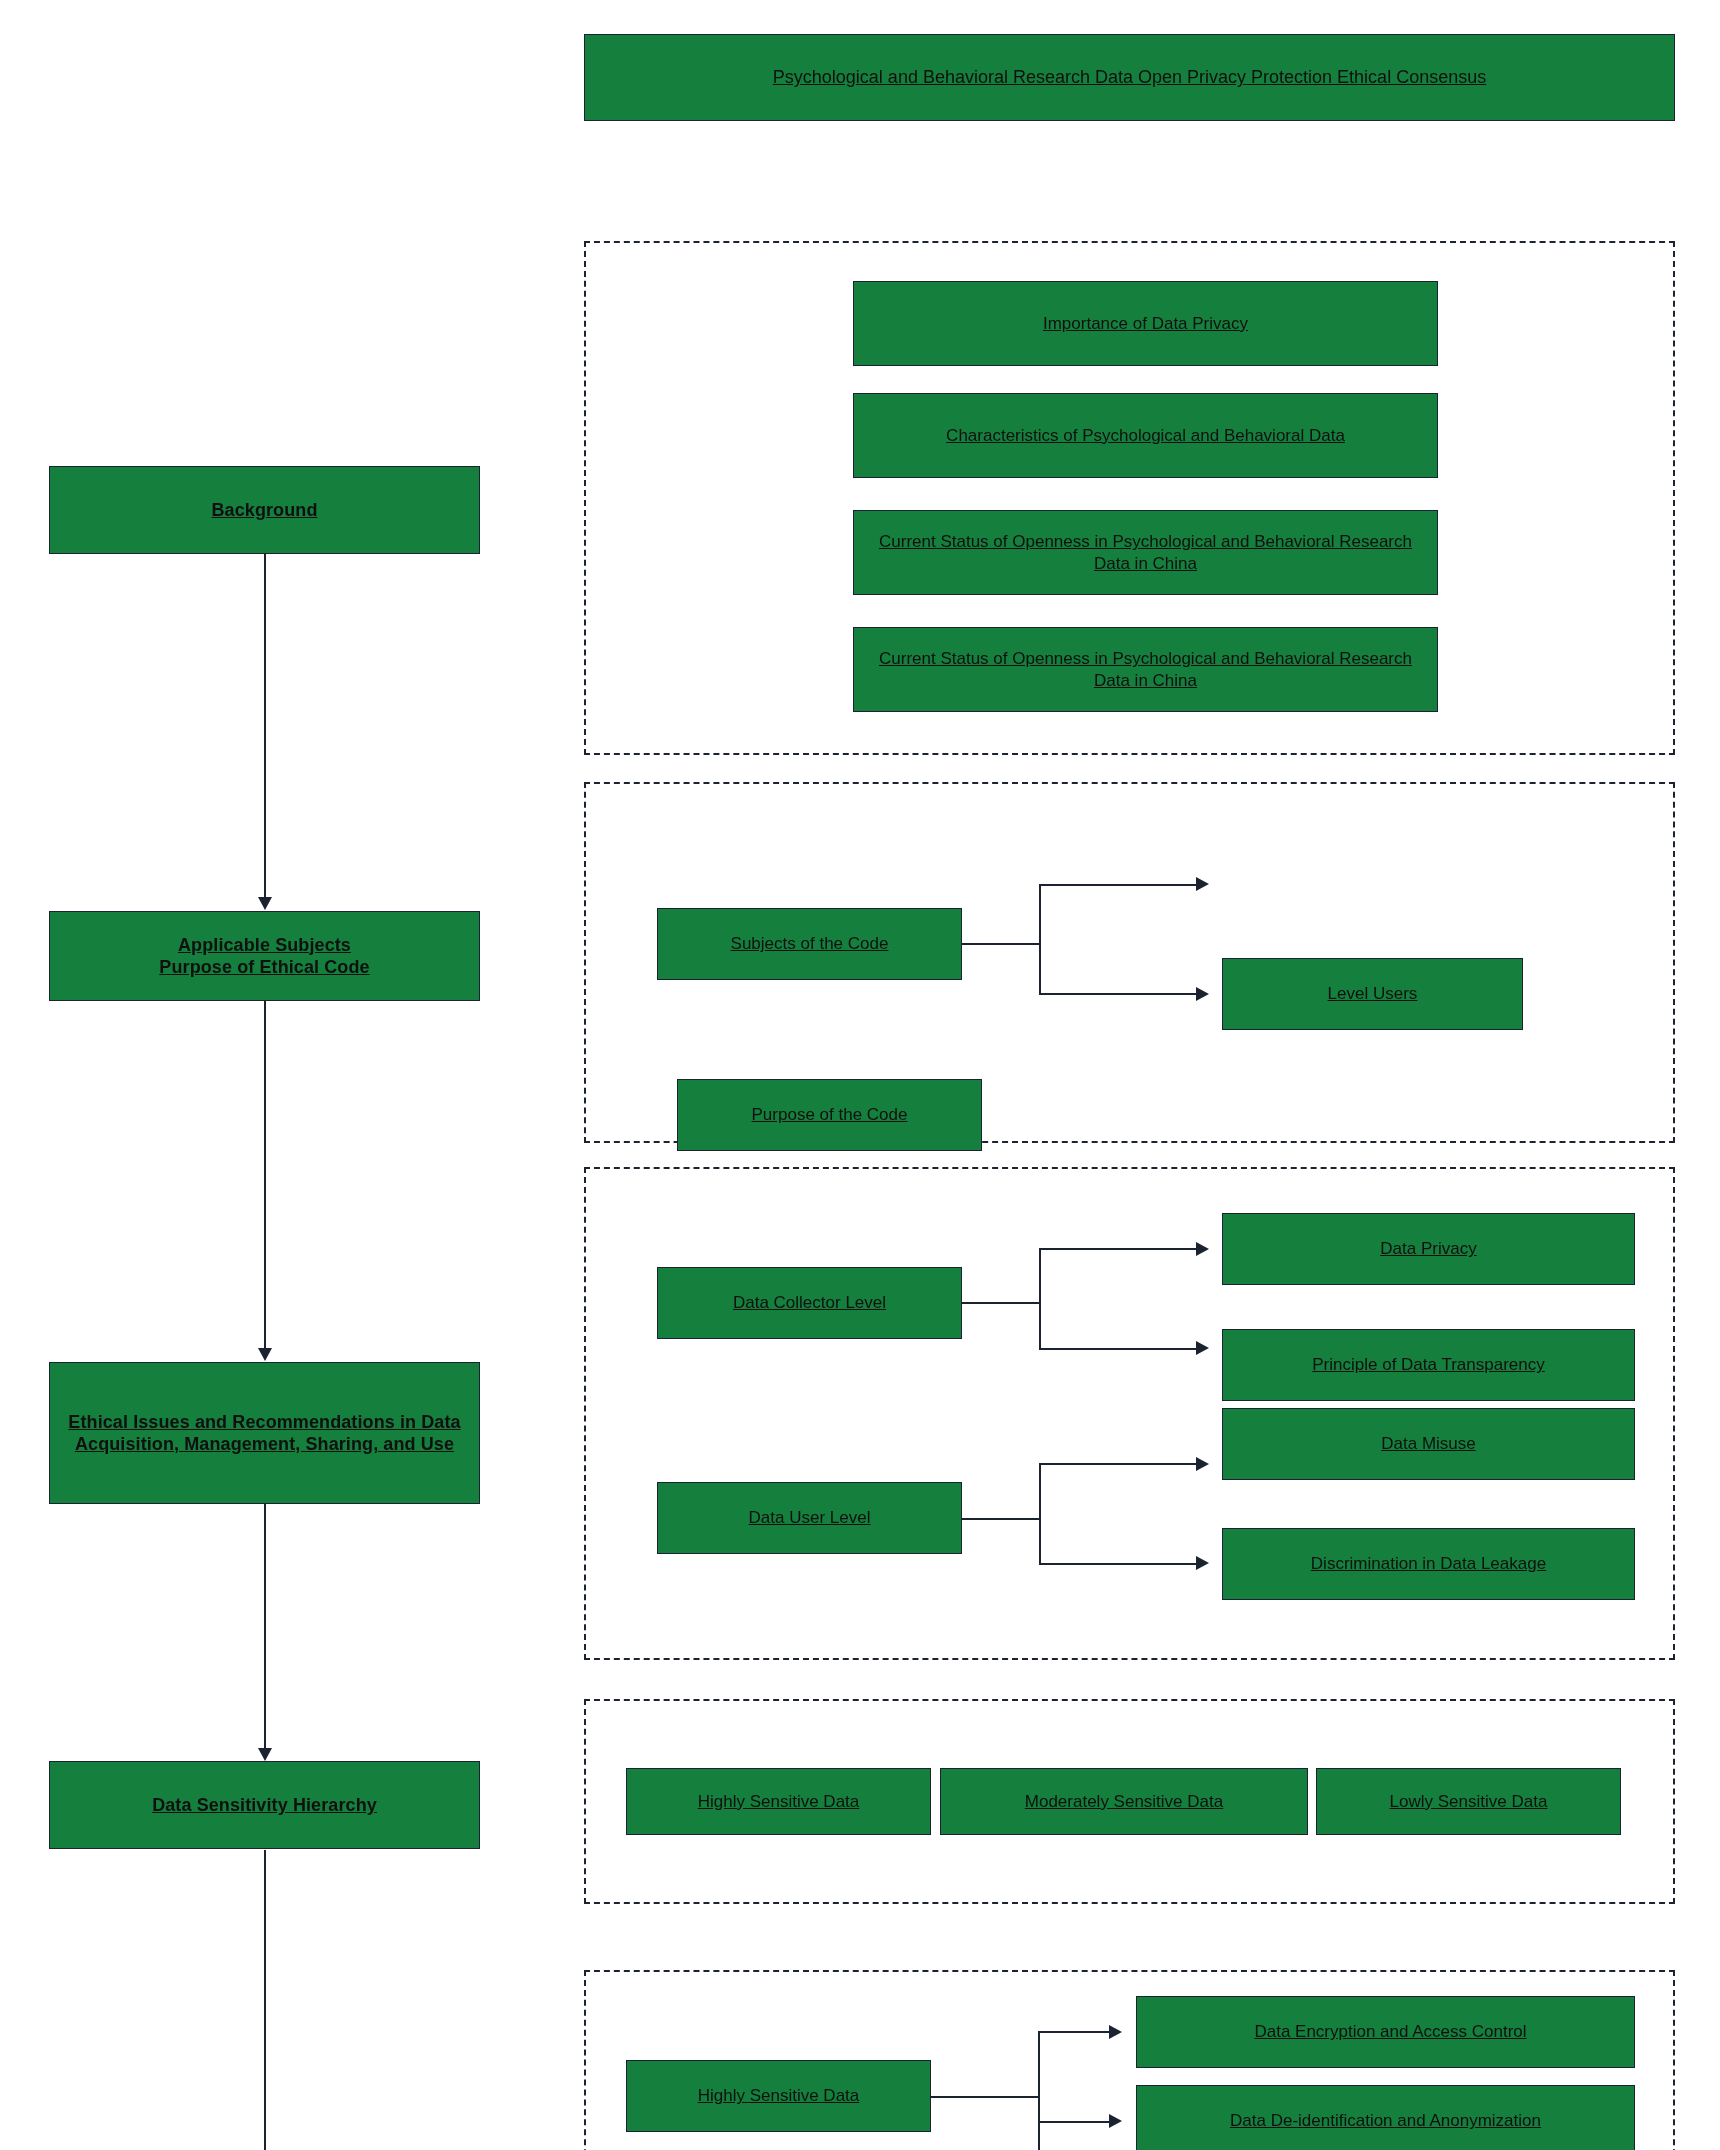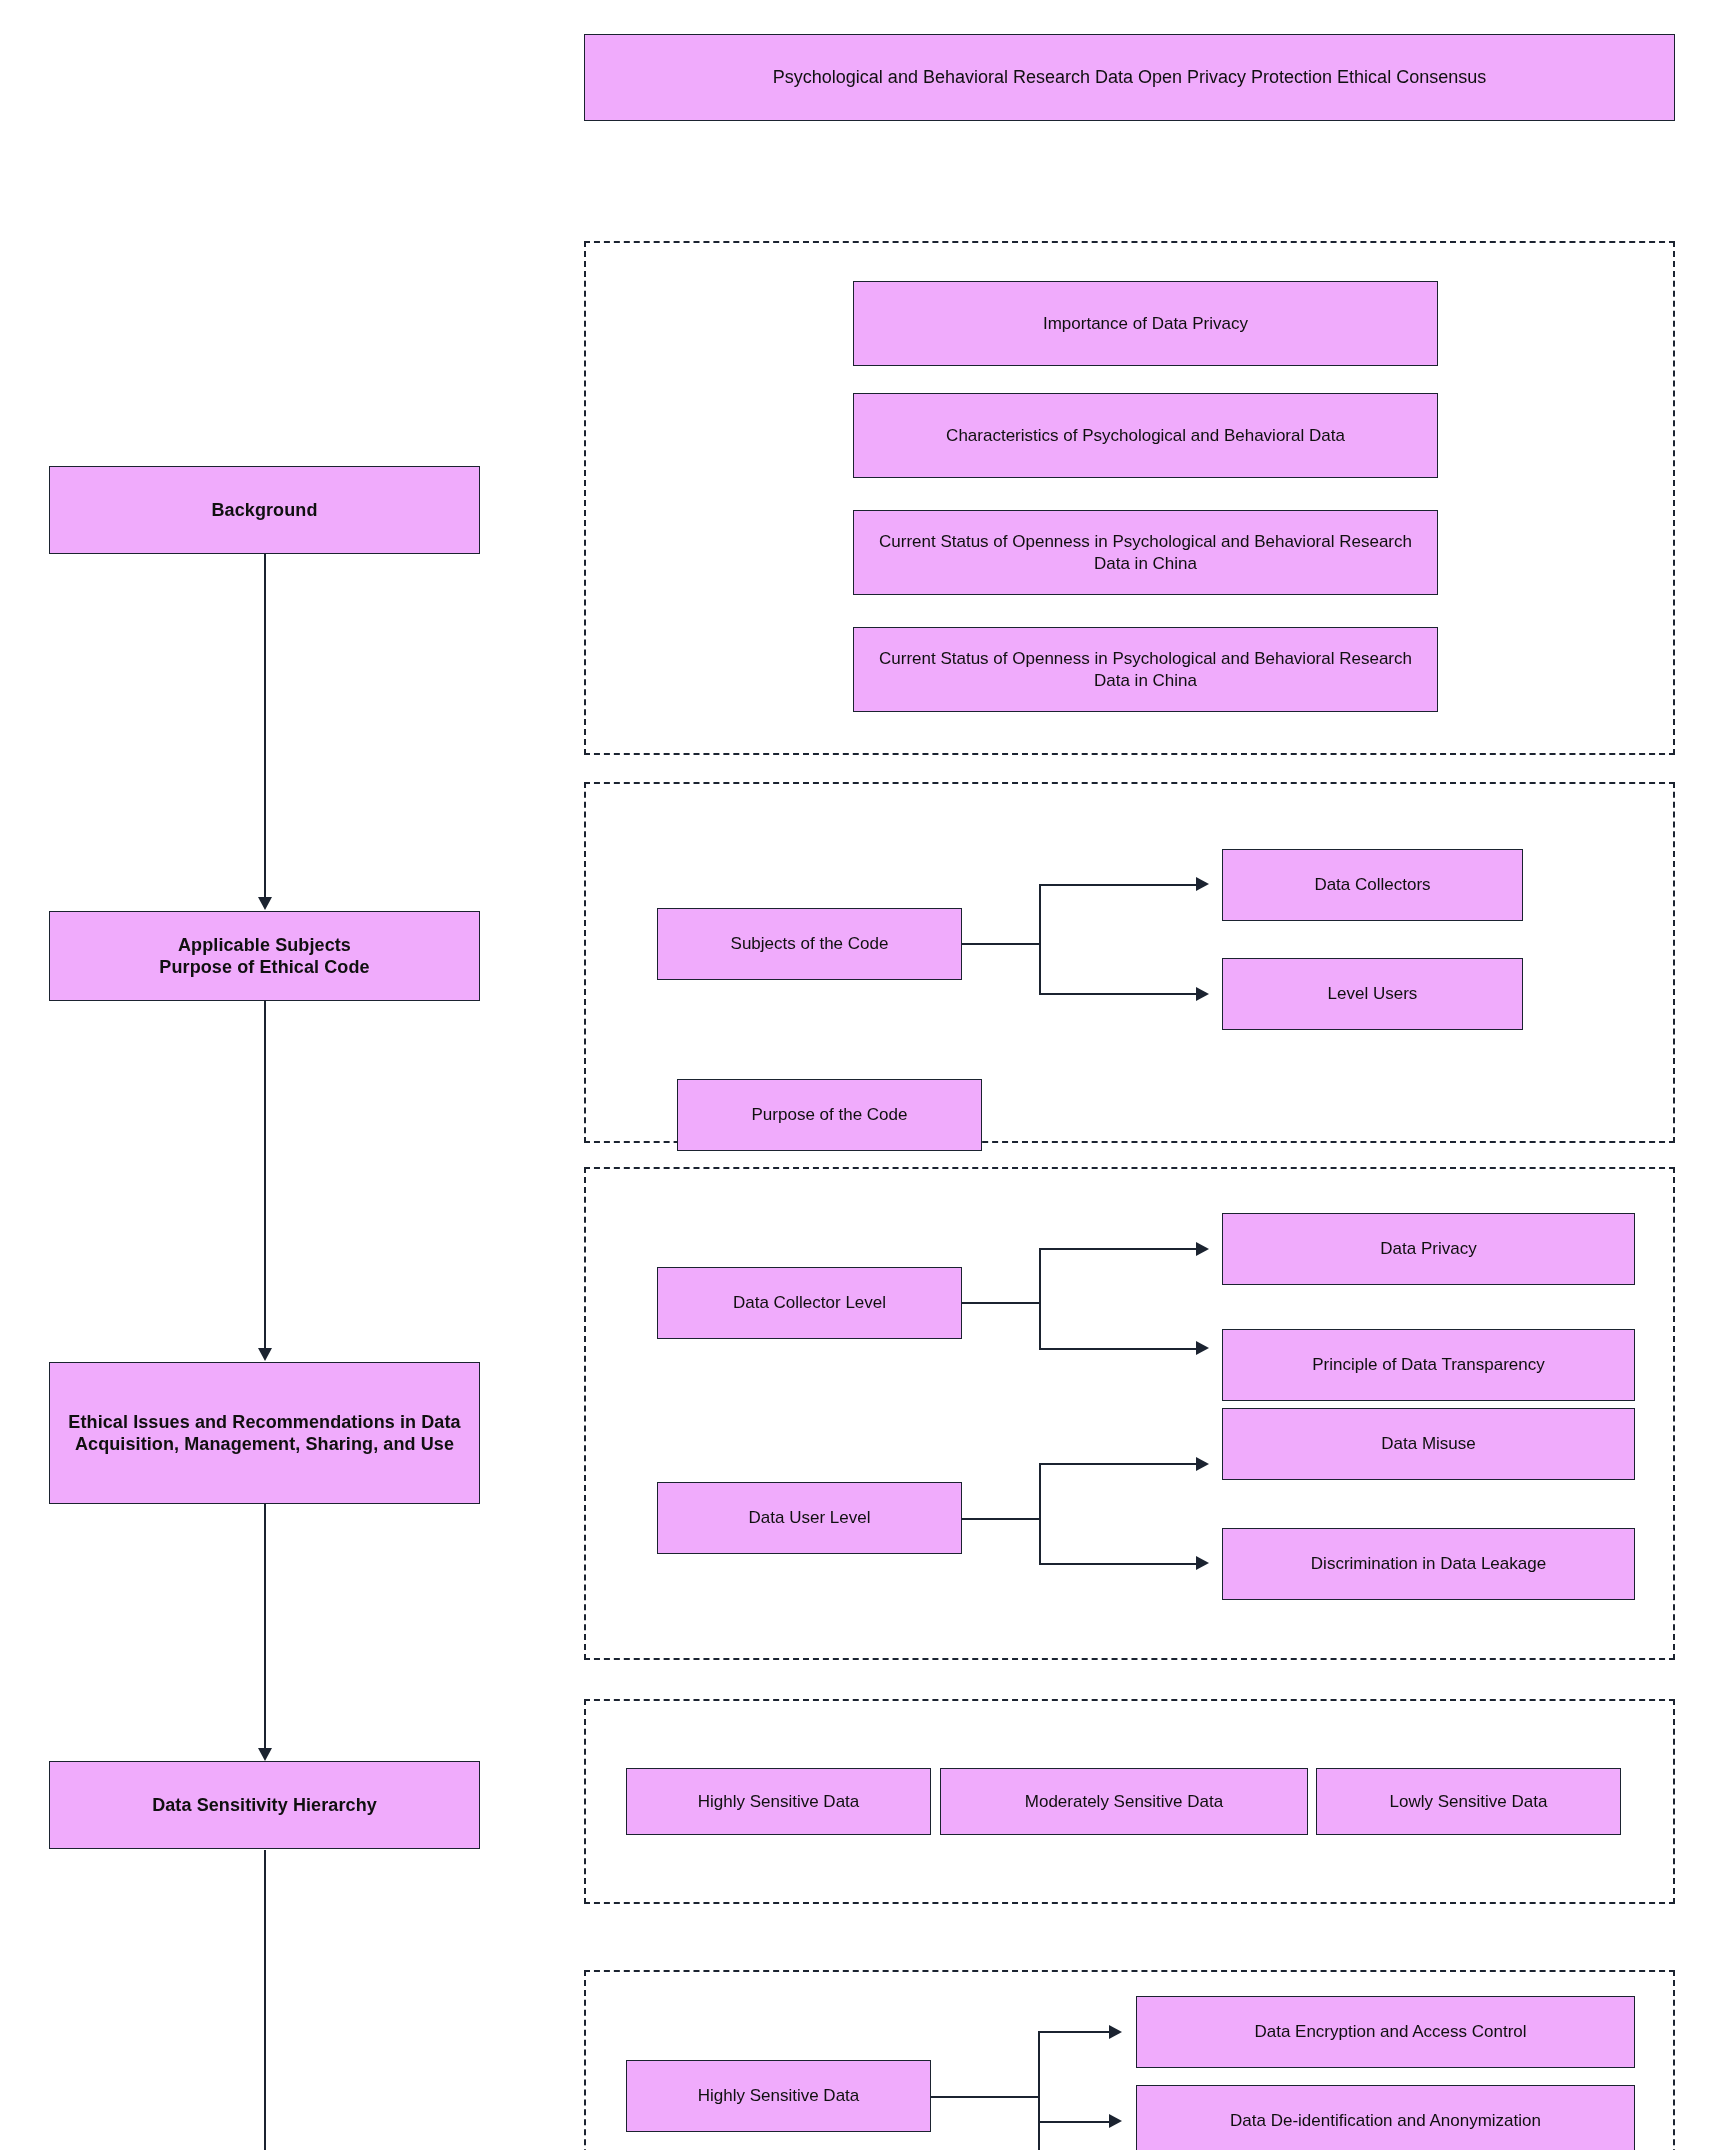--- a/index.html
+++ b/index.html
@@ -15,28 +15,29 @@
     width: 1721px;
     height: 2844px;
     background: #ffffff;
     overflow: hidden;
   }
   
   .abox {
     position: absolute;
     box-sizing: border-box;
     border: 1.7px solid #1b2330;
-    background: #f0abfc;
+    background: #15803d;
     display: flex;
     align-items: center;
     justify-content: center;
     text-align: center;
     color: #101010;
     line-height: 1.25;
     padding: 1.7px 6px;
+    text-decoration: underline;
   }
   .dashed {
     position: absolute;
     box-sizing: border-box;
     border: 2.2px dashed #1b2330;
     background: transparent;
   }
   
   .stage-box {
     font-weight: bold;
@@ -136,23 +137,20 @@
 
   <div class="dashed" style="left:584px; top:782px; width:1091px; height:361px;"></div>
 
   <div class="abox node" style="left:657px; top:908px; width:305px; height:72px;">
     <span>Subjects of the Code</span>
   </div>
   <div class="abox node" style="left:657px; top:1079px; width:305px; height:72px;margin-left:20px;">
     <span>Purpose of the Code</span>
   </div>
 
-  <div class="abox node" style="left:1222px; top:849px; width:301px; height:72px;">
-    <span>Data Collectors</span>
-  </div>
   <div class="abox node" style="left:1222px; top:958px; width:301px; height:72px;">
     <span>Level Users</span>
   </div>
 
   <div class="hline" style="left:962px; top:943px; width:78px;"></div>
   <div class="vline" style="left:1039px; top:884px; height:111px;"></div>
   <div class="hline" style="left:1039px; top:884px; width:157px;"></div>
   <div class="arrow-right" style="left:1196px; top:877px;"></div>
   <div class="hline" style="left:1039px; top:993px; width:157px;"></div>
   <div class="arrow-right" style="left:1196px; top:987px;"></div>

